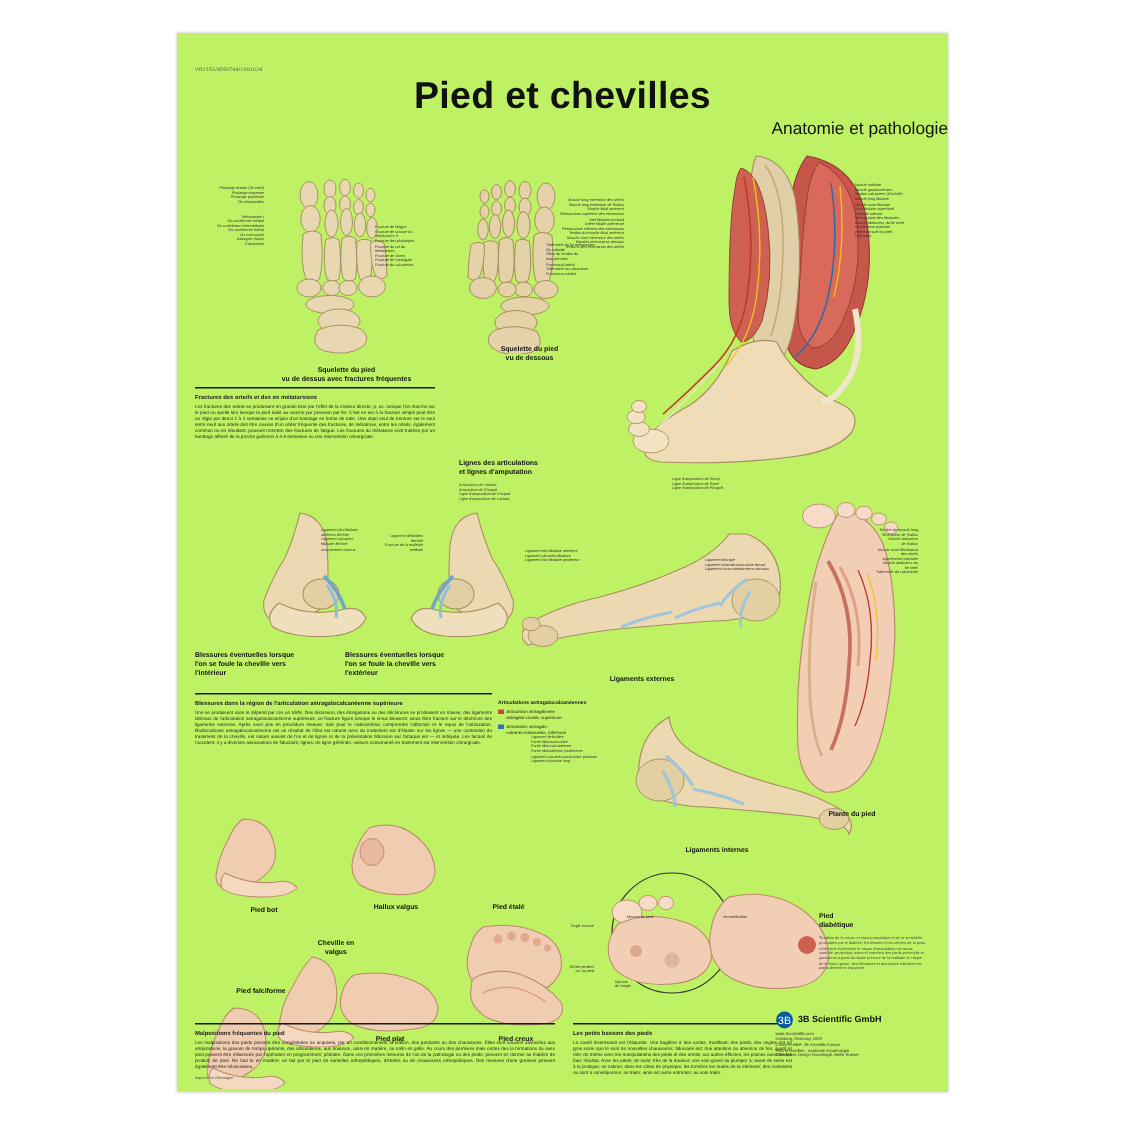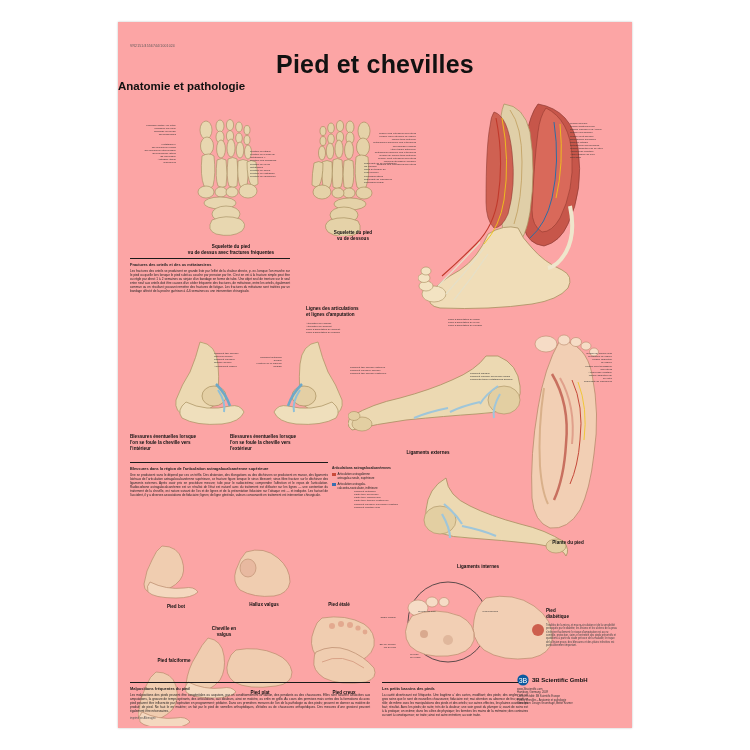--- a/index.html
+++ b/index.html
@@ -12,21 +12,21 @@
     height: 750px;
     font-family: "Liberation Sans", sans-serif;
     overflow: hidden;
   }
   .poster {
     position: absolute;
     left: 118px;
     top: 22px;
     width: 514px;
     height: 706px;
-    background: #fca5a5;
+    background: #bef264;
     box-shadow: 0 0 2px rgba(0,0,0,0.25);
     overflow: hidden;
   }
   .corner-code {
     position: absolute;
     left: 12px;
     top: 22px;
     font-size: 3.4px;
     color: #555;
     letter-spacing: 0.2px;
@@ -40,23 +40,23 @@
     font-size: 25px;
     font-weight: bold;
     color: #111;
     letter-spacing: 0.2px;
   }
   .subtitle {
     position: absolute;
     left: 0;
     right: 0;
     top: 58px;
-    text-align: left;
+    text-align: right;
     font-size: 11.5px;
-    font-weight: bold;
+    font-weight: normal;
     color: #111;
   }
   .fig-caption {
     position: absolute;
     font-size: 4.6px;
     font-weight: bold;
     color: #111;
     text-align: center;
     line-height: 1.35;
   }

